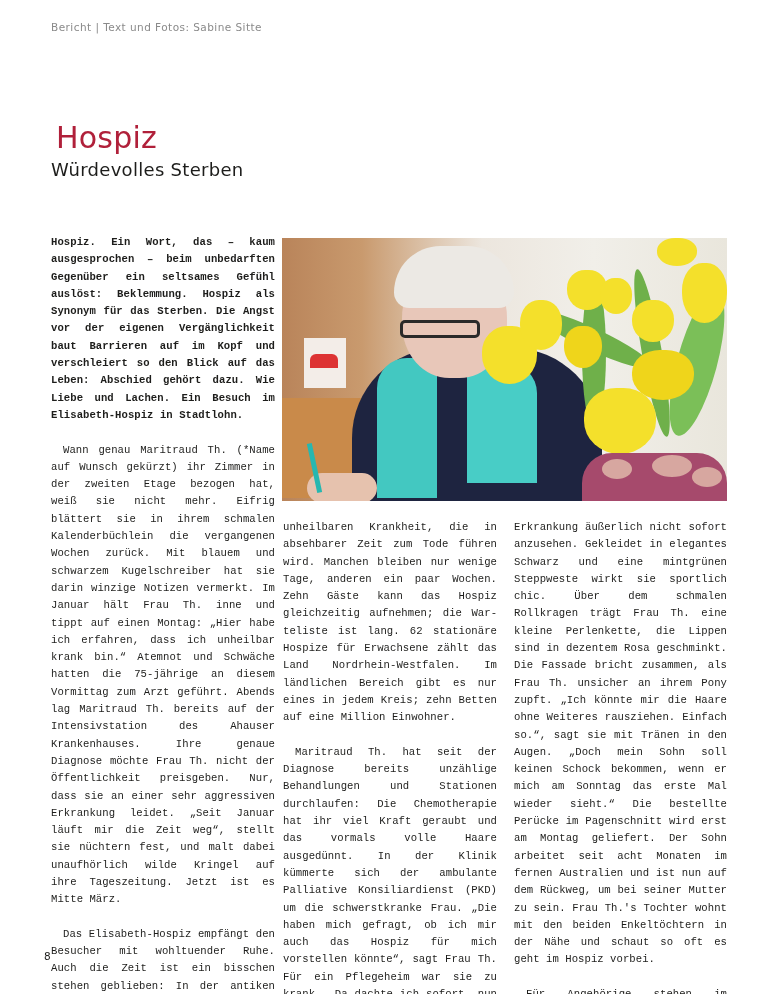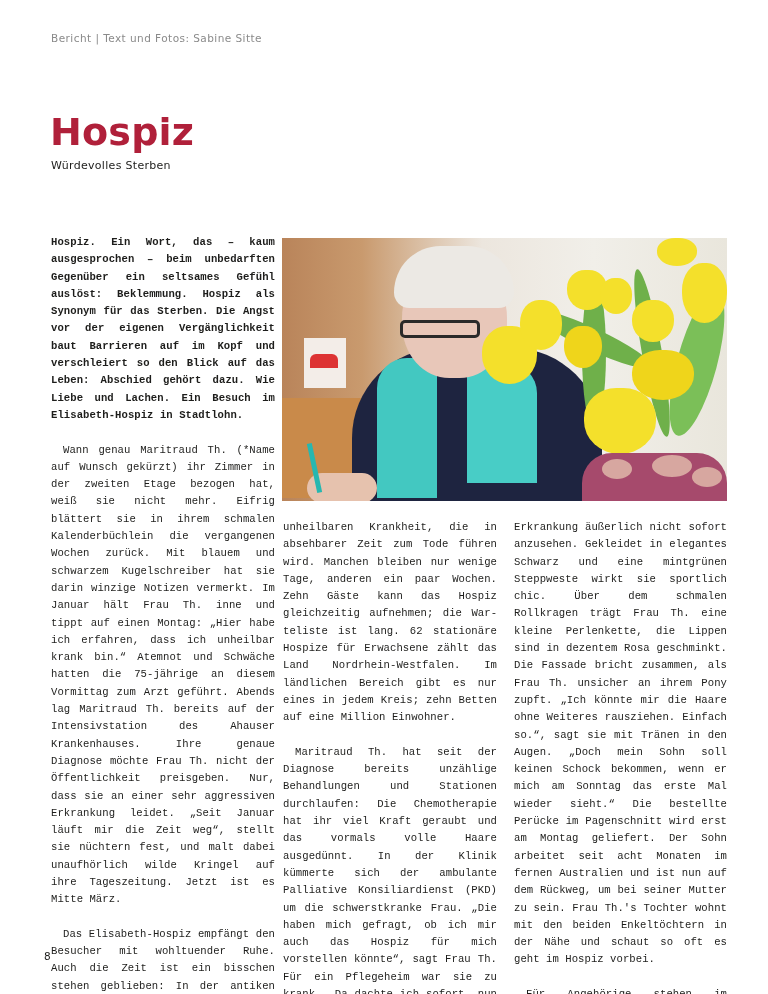--- a/index.html
+++ b/index.html
@@ -3,30 +3,30 @@
 <meta charset="utf-8">
 <style>
   html, body { margin: 0; padding: 0; background: #ffffff; }
   body {
     width: 768px; height: 994px; position: relative; overflow: hidden;
     font-family: "DejaVu Sans", "Liberation Sans", sans-serif;
     color: #1d1d1b;
   }
   .kicker {
     position: absolute; left: 51px; top: 21px;
-    font-size: 10.5px; color: #8a8a8a; letter-spacing: 0.45px; margin-top: 11px;
+    font-size: 10.5px; color: #8a8a8a; letter-spacing: 0.45px;
   }
   .title {
     position: absolute; left: 50px; top: 112px;
-    font-size: 38px; color: #b0203a; font-weight: bold; margin: 0;
+    font-size: 30px; color: #b0203a; font-weight: normal; margin: 6px;
     letter-spacing: 0.2px; line-height: 40px;
   }
   .subtitle {
     position: absolute; left: 51px; top: 159px;
-    font-size: 11px; color: #1d1d1b; margin: 0; font-weight: normal;
+    font-size: 18px; color: #1d1d1b; margin: 0; font-weight: normal;
     letter-spacing: 0.3px;
   }
   .col {
     position: absolute; font-size: 10.6px; line-height: 17.3px;
     text-align: justify; hyphens: manual; letter-spacing: 0.05px;
   }
   .col p { margin: 0; font-family: Liberation Mono, monospace; }
   .col p.indent { text-indent: 12px; }
   .col p.gap { margin-top: 17.3px; }
   .col1 { left: 51px; top: 234px; width: 224px; }

